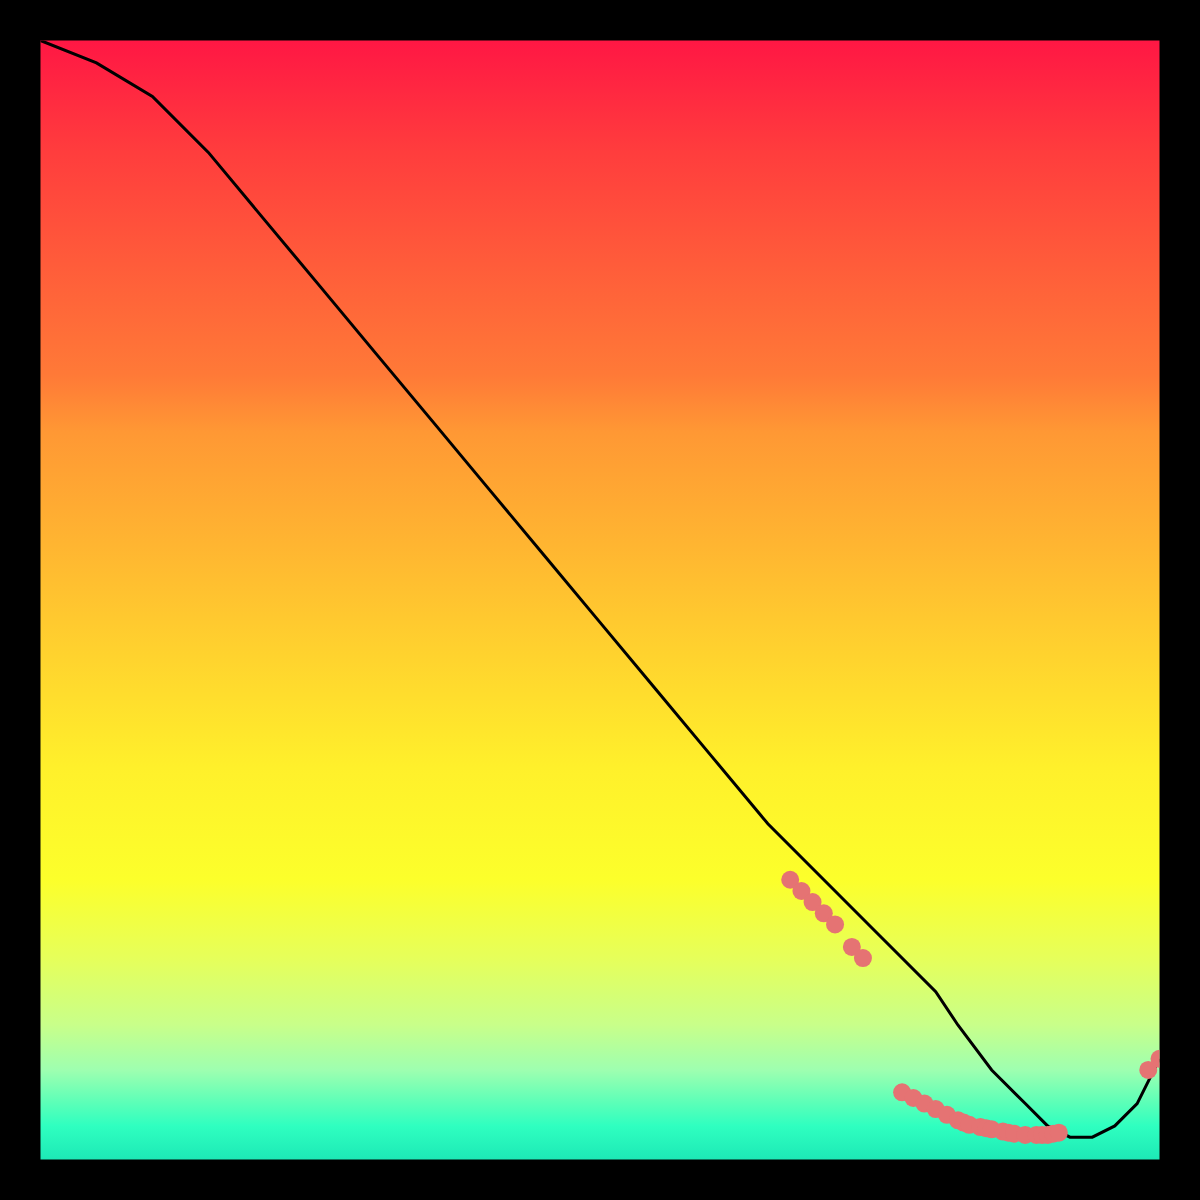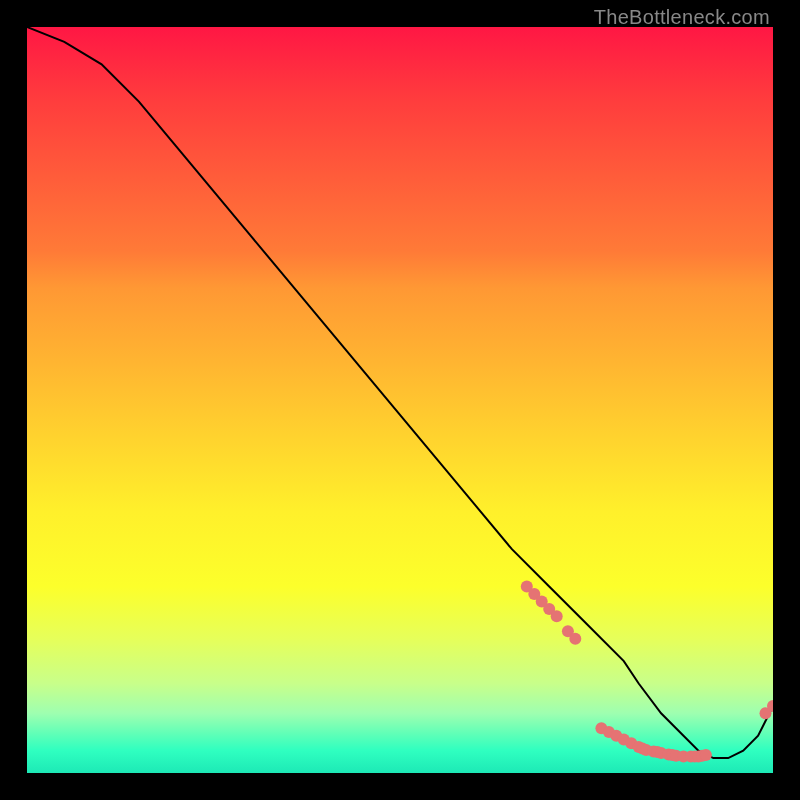--- a/index.html
+++ b/index.html
@@ -57,21 +57,20 @@
     width: 746px;
     height: 746px;
     pointer-events: none;
   }
 </style>
 </head>
 <body>
 
 <div class="container">
   <div class="plot-area"></div>
-  <div class="watermark">TheBottleneck.com</div>
   <svg class="curve" viewBox="0 0 746 746">
     <path id="curve-path" fill="none" stroke="#000" stroke-width="2" d="M0.0 0.0 L37.3 14.9 L74.6 37.3 L111.9 74.6 L149.2 119.4 L186.5 164.1 L223.8 208.9 L261.1 253.6 L298.4 298.4 L335.7 343.2 L373.0 387.9 L410.3 432.7 L447.6 477.4 L484.9 522.2 L522.2 559.5 L559.5 596.8 L596.8 634.1 L611.7 656.5 L634.1 686.3 L656.5 708.7 L671.4 723.6 L686.3 731.1 L701.2 731.1 L716.2 723.6 L731.1 708.7 L746.0 678.9 "></path>
     <g id="markers">
         <circle cx="499.8" cy="559.5" r="6" fill="#e57373"></circle>
         <circle cx="507.3" cy="567.0" r="6" fill="#e57373"></circle>
         <circle cx="514.7" cy="574.4" r="6" fill="#e57373"></circle>
         <circle cx="522.2" cy="581.9" r="6" fill="#e57373"></circle>
         <circle cx="529.7" cy="589.3" r="6" fill="#e57373"></circle>
         <circle cx="540.9" cy="604.3" r="6" fill="#e57373"></circle>
         <circle cx="548.3" cy="611.7" r="6" fill="#e57373"></circle>

